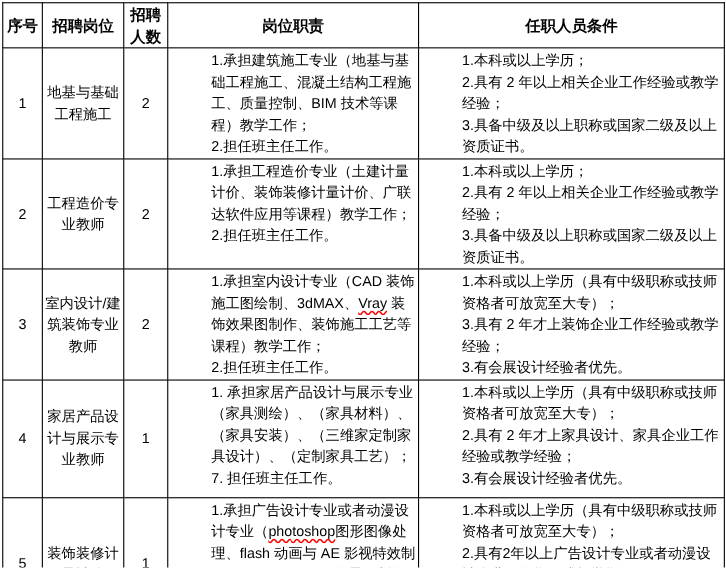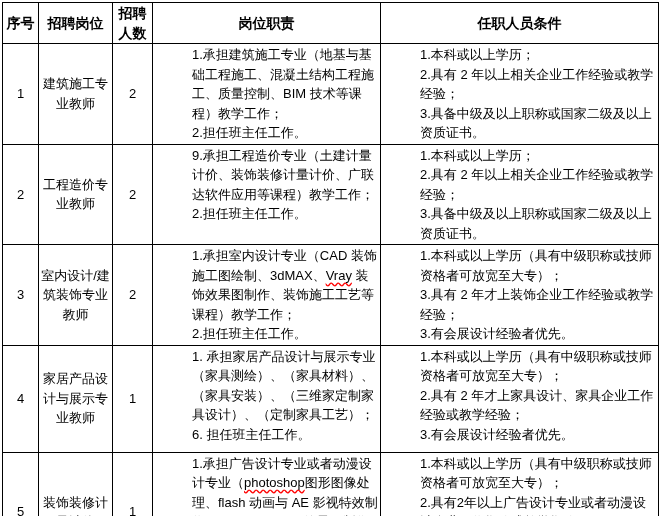--- a/index.html
+++ b/index.html
@@ -88,38 +88,38 @@
           <th>序号</th>
           <th>招聘岗位</th>
           <th>招聘人数</th>
           <th>岗位职责</th>
           <th>任职人员条件</th>
         </tr>
     </thead>
     <tbody>
         <tr>
           <td class="center">1</td>
-          <td class="center">建筑施工专业教师</td>
+          <td class="center">地基与基础工程施工</td>
           <td class="center">2</td>
           <td class="list">
             <div class="duty-item">1.承担建筑施工专业（地基与基础工程施工、混凝土结构工程施工、质量控制、BIM 技术等课程）教学工作；</div>
             <div class="duty-item">2.担任班主任工作。</div>
           </td>
           <td class="list">
             <div class="req-item">1.本科或以上学历；</div>
             <div class="req-item">2.具有 2 年以上相关企业工作经验或教学经验；</div>
             <div class="req-item">3.具备中级及以上职称或国家二级及以上资质证书。</div>
           </td>
         </tr>
         <tr>
           <td class="center">2</td>
           <td class="center">工程造价专业教师</td>
           <td class="center">2</td>
           <td class="list">
-            <div class="duty-item">9.承担工程造价专业（土建计量计价、装饰装修计量计价、广联达软件应用等课程）教学工作；</div>
+            <div class="duty-item">1.承担工程造价专业（土建计量计价、装饰装修计量计价、广联达软件应用等课程）教学工作；</div>
             <div class="duty-item">2.担任班主任工作。</div>
           </td>
           <td class="list">
             <div class="req-item">1.本科或以上学历；</div>
             <div class="req-item">2.具有 2 年以上相关企业工作经验或教学经验；</div>
             <div class="req-item">3.具备中级及以上职称或国家二级及以上资质证书。</div>
           </td>
         </tr>
         <tr>
           <td class="center">3</td>
@@ -134,21 +134,21 @@
             <div class="req-item">3.具有 2 年才上装饰企业工作经验或教学经验；</div>
             <div class="req-item">3.有会展设计经验者优先。</div>
           </td>
         </tr>
         <tr>
           <td class="center">4</td>
           <td class="center">家居产品设计与展示专业教师</td>
           <td class="center">1</td>
           <td class="list">
             <div class="duty-item">1.  承担家居产品设计与展示专业（家具测绘）、（家具材料）、（家具安装）、（三维家定制家具设计）、（定制家具工艺）；</div>
-            <div class="duty-item">6.  担任班主任工作。</div>
+            <div class="duty-item">7.  担任班主任工作。</div>
           </td>
           <td class="list">
             <div class="req-item">1.本科或以上学历（具有中级职称或技师资格者可放宽至大专）；</div>
             <div class="req-item">2.具有 2 年才上家具设计、家具企业工作经验或教学经验；</div>
             <div class="req-item">3.有会展设计经验者优先。</div>
           </td>
         </tr>
         <tr>
           <td class="center">5</td>
           <td class="center">装饰装修计量计价</td>

